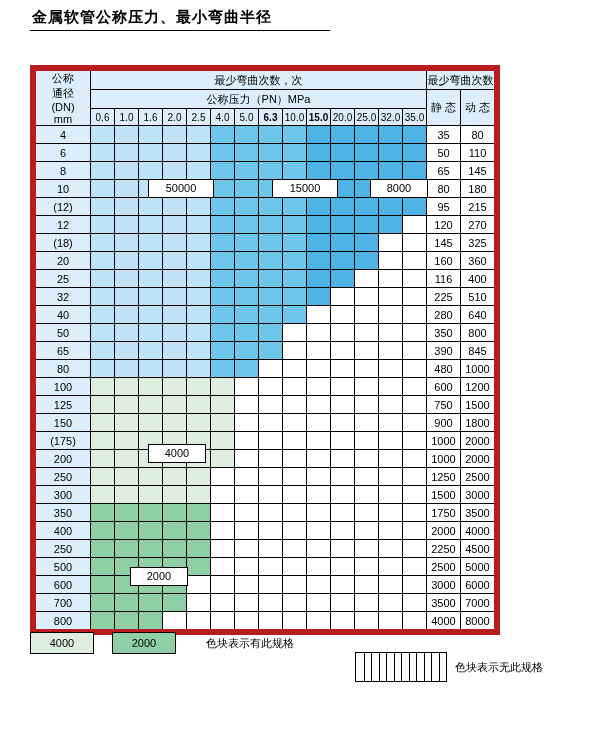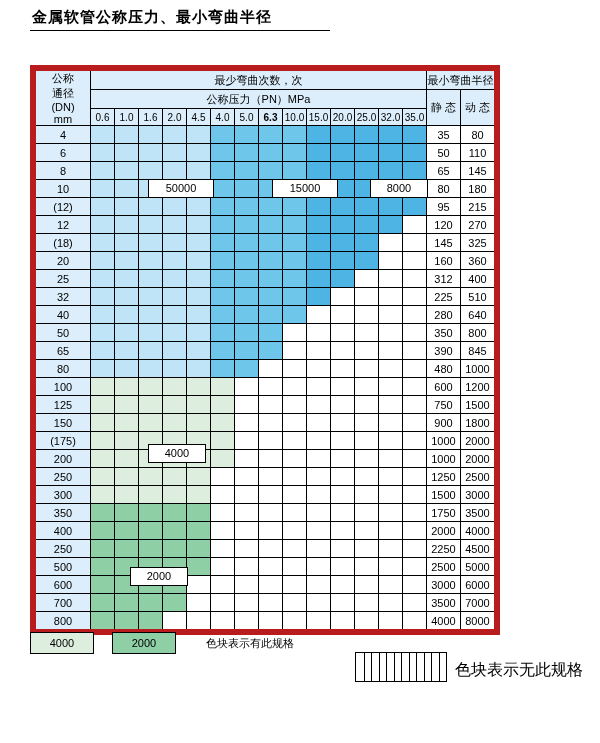--- a/index.html
+++ b/index.html
@@ -60,56 +60,56 @@
   .sp1{display:inline-block;width:18px;}
   .sp2{display:inline-block;width:34px;}
   .lg-text{display:inline-block;margin-left:12px;vertical-align:middle;}
   #striped{
     position:absolute;left:355px;top:652px;
     width:90px;height:28px;border:1px solid #000;background:#fff;
   }
   #striped .st{
     position:absolute;top:0;bottom:0;width:1px;background:#000;
   }
-  #striped-label{position:absolute;left:455px;top:660px;font-size:16px;}
+  #striped-label{position:absolute;left:455px;top:660px;font-size:11px;}
 </style>
 </head>
 <body>
 
 <div id="title">金属软管公称压力、最小弯曲半径</div>
 <div id="title-rule"></div>
 
 <table id="grid">
   <thead>
     <tr>
       <td class="hdr hdr-dn lbl-cell" rowspan="3">
         <div>公称</div>
         <div>通径</div>
         <div>(DN)</div>
         <div>mm</div>
       </td>
       <td class="hdr lbl-cell" colspan="14">最少弯曲次数，次</td>
-      <td class="hdr lbl-cell" colspan="2">最小弯曲半径</td>
+      <td class="hdr lbl-cell" colspan="2">最少弯曲次数</td>
     </tr>
     <tr>
       <td class="hdr lbl-cell" colspan="14">公称压力（PN）MPa</td>
       <td class="hdr rcol lbl-cell" rowspan="2">静 态</td>
       <td class="hdr rcol lbl-cell" rowspan="2">动 态</td>
     </tr>
     <tr id="pressure-row">
         <td class="hdr pcol" style="height: 16px;">0.6</td>
         <td class="hdr pcol" style="height: 16px;">1.0</td>
         <td class="hdr pcol" style="height: 16px;">1.6</td>
         <td class="hdr pcol" style="height: 16px;">2.0</td>
-        <td class="hdr pcol" style="height: 16px;">4.5</td>
+        <td class="hdr pcol" style="height: 16px;">2.5</td>
         <td class="hdr pcol" style="height: 16px;">4.0</td>
         <td class="hdr pcol" style="height: 16px;">5.0</td>
         <td class="hdr pcol" style="height: 16px; font-weight: bold;">6.3</td>
         <td class="hdr pcol" style="height: 16px;">10.0</td>
-        <td class="hdr pcol" style="height: 16px;">15.0</td>
+        <td class="hdr pcol" style="height: 16px; font-weight: bold;">15.0</td>
         <td class="hdr pcol" style="height: 16px;">20.0</td>
         <td class="hdr pcol" style="height: 16px;">25.0</td>
         <td class="hdr pcol" style="height: 16px;">32.0</td>
         <td class="hdr pcol" style="height: 16px;">35.0</td>
       </tr>
   </thead>
   <tbody id="grid-body">
       <tr>
         <td class="dncell">4</td>
         <td class="cell pcol b1"></td>
@@ -271,21 +271,21 @@
         <td class="cell pcol b1"></td>
         <td class="cell pcol b2"></td>
         <td class="cell pcol b2"></td>
         <td class="cell pcol b2"></td>
         <td class="cell pcol b2"></td>
         <td class="cell pcol b3"></td>
         <td class="cell pcol b3"></td>
         <td class="cell pcol wt"></td>
         <td class="cell pcol wt"></td>
         <td class="cell pcol wt"></td>
-        <td class="val rcol">312</td>
+        <td class="val rcol">116</td>
         <td class="val rcol">400</td>
       </tr>
       <tr>
         <td class="dncell">32</td>
         <td class="cell pcol b1"></td>
         <td class="cell pcol b1"></td>
         <td class="cell pcol b1"></td>
         <td class="cell pcol b1"></td>
         <td class="cell pcol b1"></td>
         <td class="cell pcol b2"></td>

